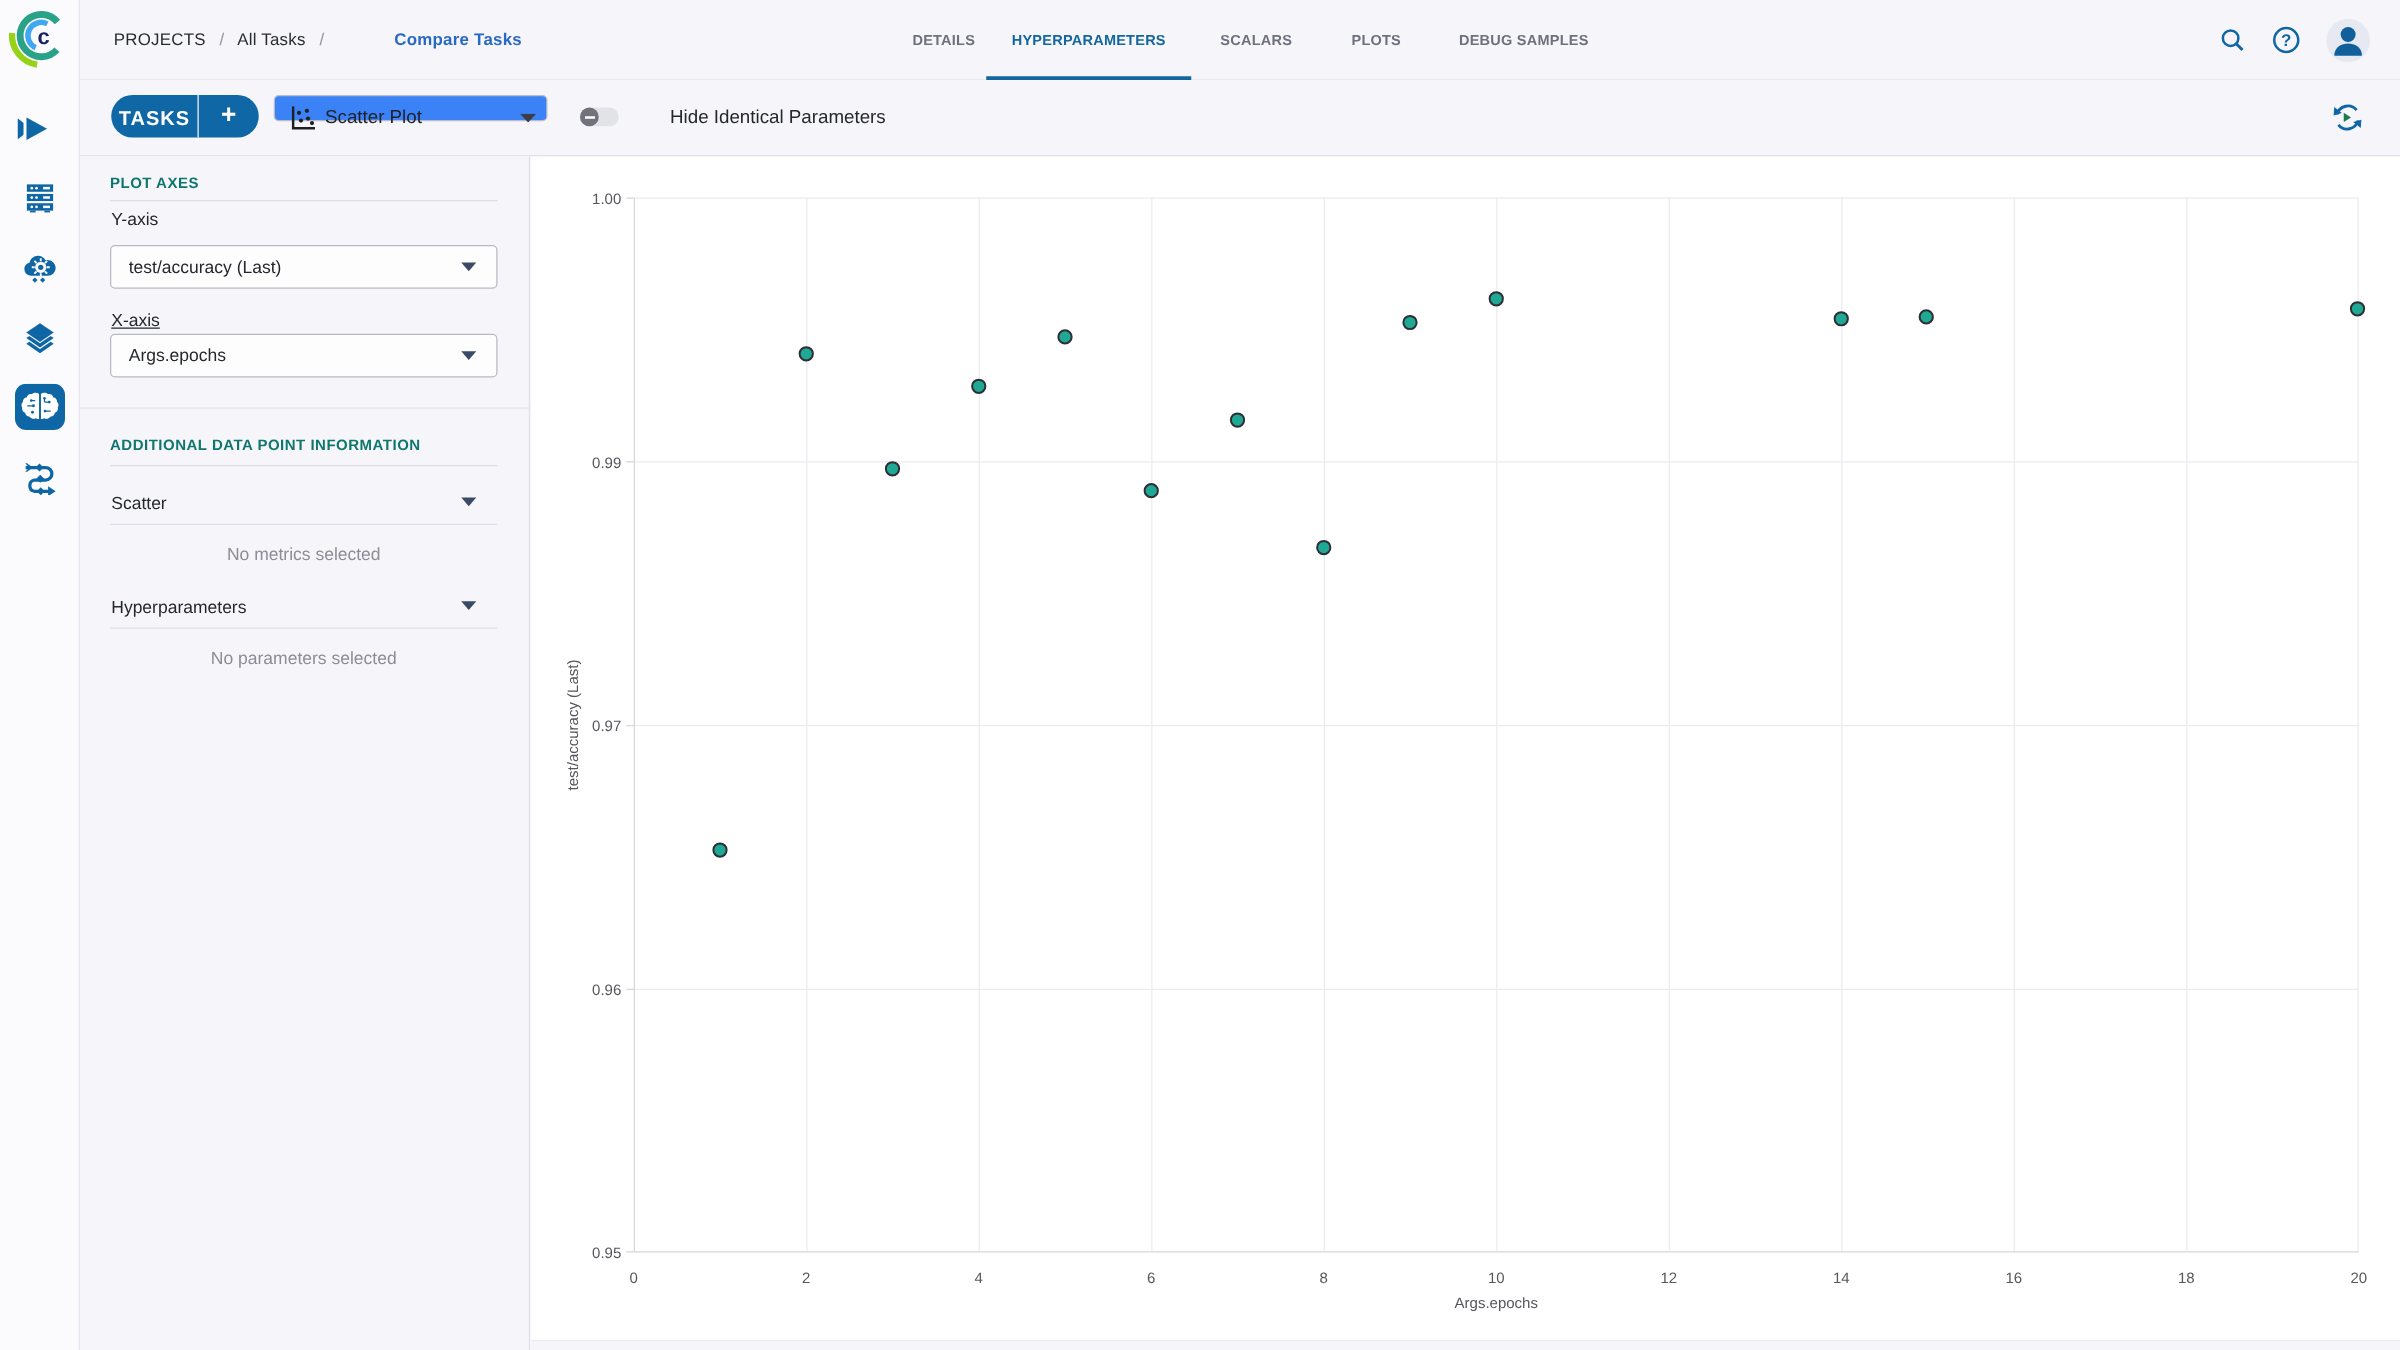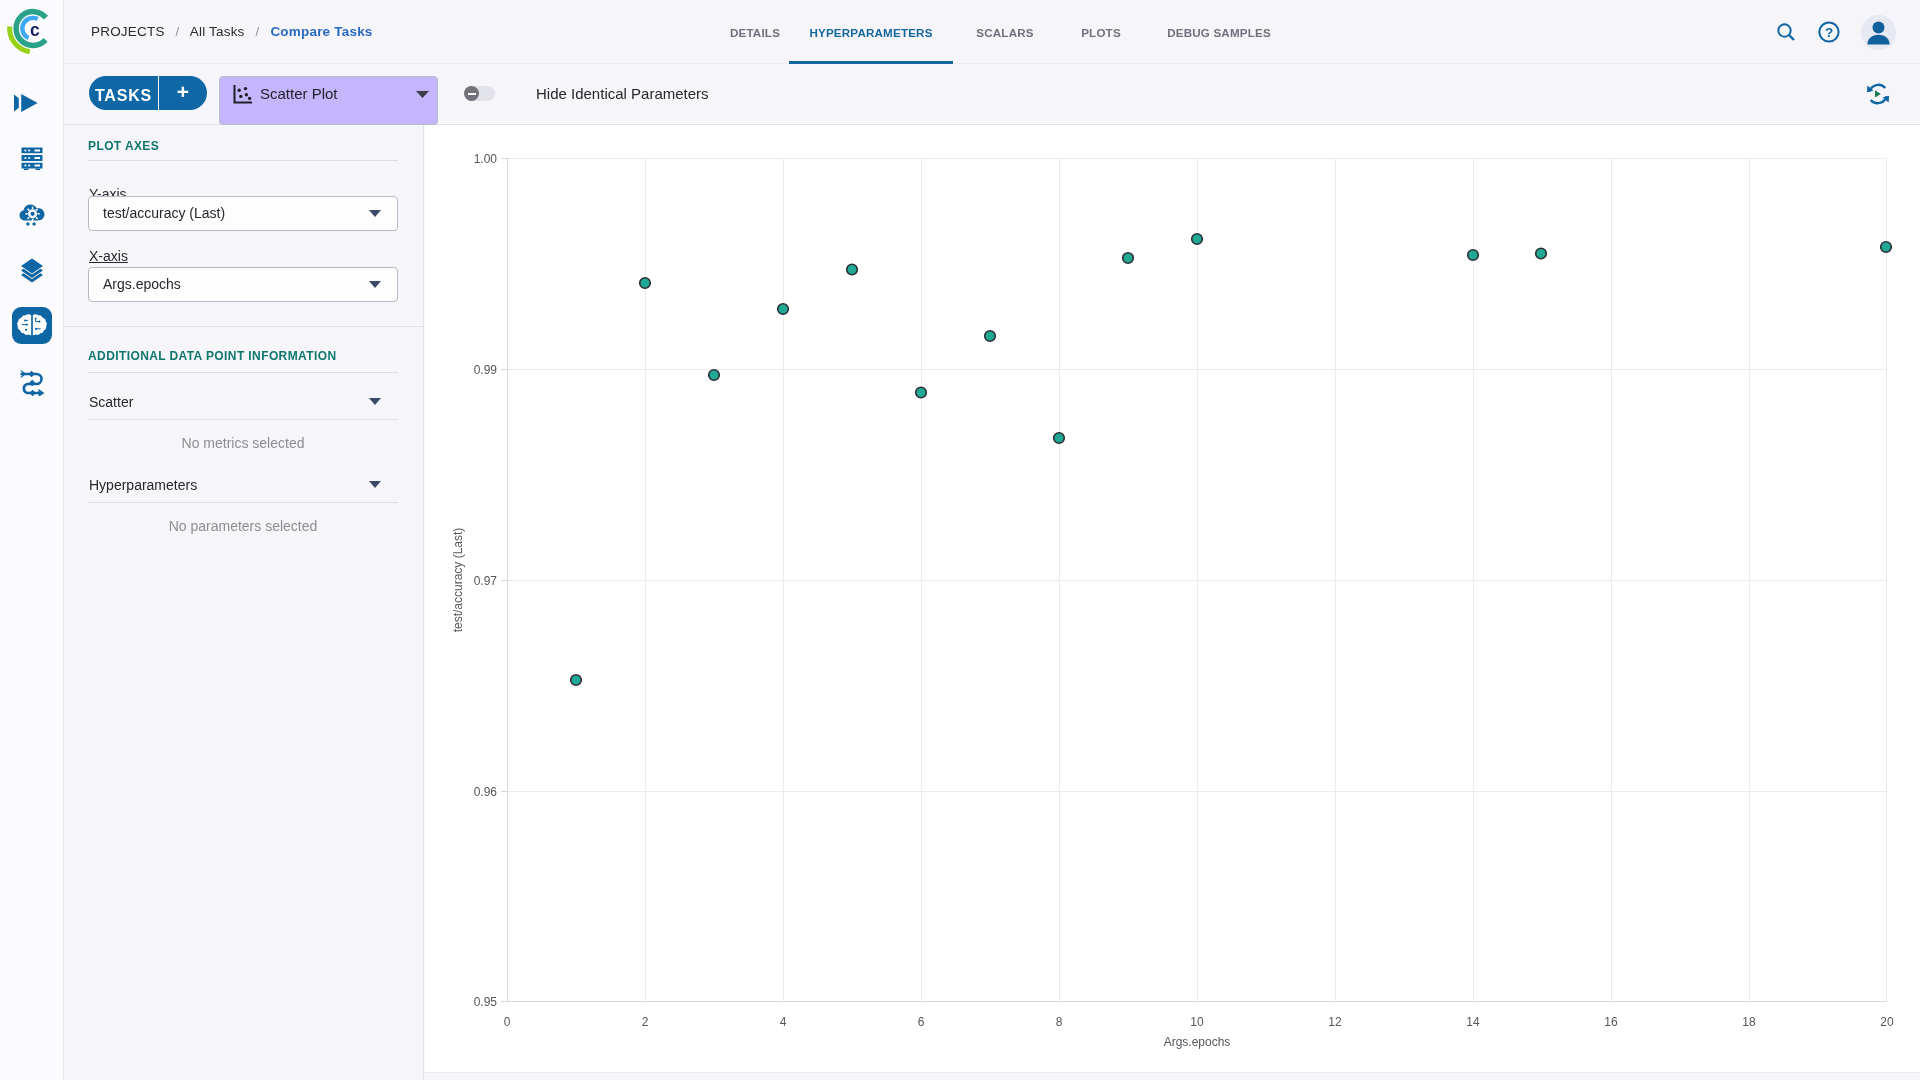--- a/index.html
+++ b/index.html
@@ -7,32 +7,32 @@
   .abs { position:absolute; }
   #sidebar { left:0; top:0; width:64px; height:1080px; background:#fbfbfd; border-right:1px solid #e4e6f0; }
   #header { left:64px; top:0; width:1856px; height:64px; background:#f6f6fa; border-bottom:1px solid #ebebf2; }
   #toolbar { left:64px; top:64px; width:1856px; height:61px; background:#f6f6fa; border-bottom:1px solid #e2e2ea; }
   #panel { left:64px; top:125px; width:360px; height:955px; background:#f6f6fa; border-right:1px solid #e2e2ea; }
   #card { left:425px; top:125px; width:1495px; height:947px; background:#ffffff; }
   #bstrip { left:425px; top:1072px; width:1495px; height:8px; background:#f6f6fa; border-top:1px solid #ececf2; }
 
   .crumb { position:absolute; left:91px; top:24px; font-size:13.5px; color:#292b33; letter-spacing:.2px; }
   .crumb .sep { color:#8f94a3; margin:0 7px; }
-  .crumb .cur { color:#2a69c3; font-weight:bold; }
+  .crumb .cur { color:#2a69c3; font-weight:bold;margin-left:45px; }
 
   .tab { position:absolute; top:26px; font-size:11.6px; font-weight:bold; letter-spacing:.2px; color:#6e717d; transform:translateX(-50%); }
   .tab.active { color:#14669f; }
   #tabline { position:absolute; left:789px; top:61px; width:164px; height:3px; background:#14669f; }
 
   
   #taskspill { position:absolute; left:89px; top:76px; width:118px; height:34px; background:#0f67a6; border-radius:17px; }
   #taskspill .sep { position:absolute; left:69px; top:0; width:1px; height:34px; background:#f6f6fa; }
   #taskspill .t { position:absolute; left:0; top:11px; width:69px; text-align:center; color:#fff; font-size:16px; font-weight:bold; letter-spacing:.8px; }
   #taskspill .p { position:absolute; left:70px; top:0; width:48px; height:34px; color:#fff; text-align:center; font-size:21px; line-height:32px; font-weight:bold; }
-  #plotsel { position:absolute; left:219px; top:76px; width:219px; height:49px; background:#c4b5fd; border:1px solid #b9bdc9; border-radius:4px; }
+  #plotsel { position:absolute; left:219px; top:76px; width:219px; height:21px; background:#3b82f6; border:1px solid #b9bdc9; border-radius:4px; }
   #plotsel .txt { position:absolute; left:40px; top:8px; font-size:15px; color:#1e2026; }
   #toggletrack { position:absolute; left:464px; top:86px; width:31px; height:15px; background:#e2e2e9; border-radius:8px; }
   #toggleknob { position:absolute; left:464px; top:86px; width:15px; height:15px; background:#71727c; border-radius:50%; }
   #toggleknob::after { content:""; position:absolute; left:3.5px; top:6.5px; width:8px; height:2px; background:#fff; }
   #togglelabel { position:absolute; left:504px; top:85px; font-size:15px; color:#25272e;margin-left:32px; }
 
   
   .sechead { position:absolute; font-size:12px; font-weight:bold; letter-spacing:.4px; color:#0f766e; }
   .hr { position:absolute; height:1px; background:#dcdde6; }
   .lbl { position:absolute; font-size:14px; color:#25272e; }
@@ -196,21 +196,21 @@
   <path d="M 1.4 3.6 L 0.9 10.3 L 7.5 8.4 Z" fill="#1166a5"></path>
   <path d="M 22.6 20.4 L 23.1 13.7 L 16.5 15.6 Z" fill="#1166a5"></path>
   <path d="M9 8.2 L14.8 11.9 L9 15.6 Z" fill="#1c7a50"></path>
 </svg>
 <div id="toggletrack"></div>
 <div id="toggleknob"></div>
 <div id="togglelabel">Hide Identical Parameters</div>
 
 <div class="sechead" style="left:88px; top:139px;">PLOT AXES</div>
 <div class="hr" style="left:88px; top:160px; width:310px;"></div>
-<div class="lbl" style="left:89px; top:186px;">Y-axis</div>
+<div class="lbl" style="left:89px; top:167px;">Y-axis</div>
 <div class="selbox" style="top:196px;">
     <div class="txt">test/accuracy (Last)</div>
   </div>
 <div class="caret" style="left:369px; top:210px;"></div>
 <div class="lbl" style="left:89px; top:248px;text-decoration:underline;">X-axis</div>
 <div class="selbox" style="top:267px;">
     <div class="txt">Args.epochs</div>
   </div>
 <div class="caret" style="left:369px; top:281px;"></div>
 <div class="hr" style="left:64px; top:326px; width:360px; background:#e2e2ea;"></div>

